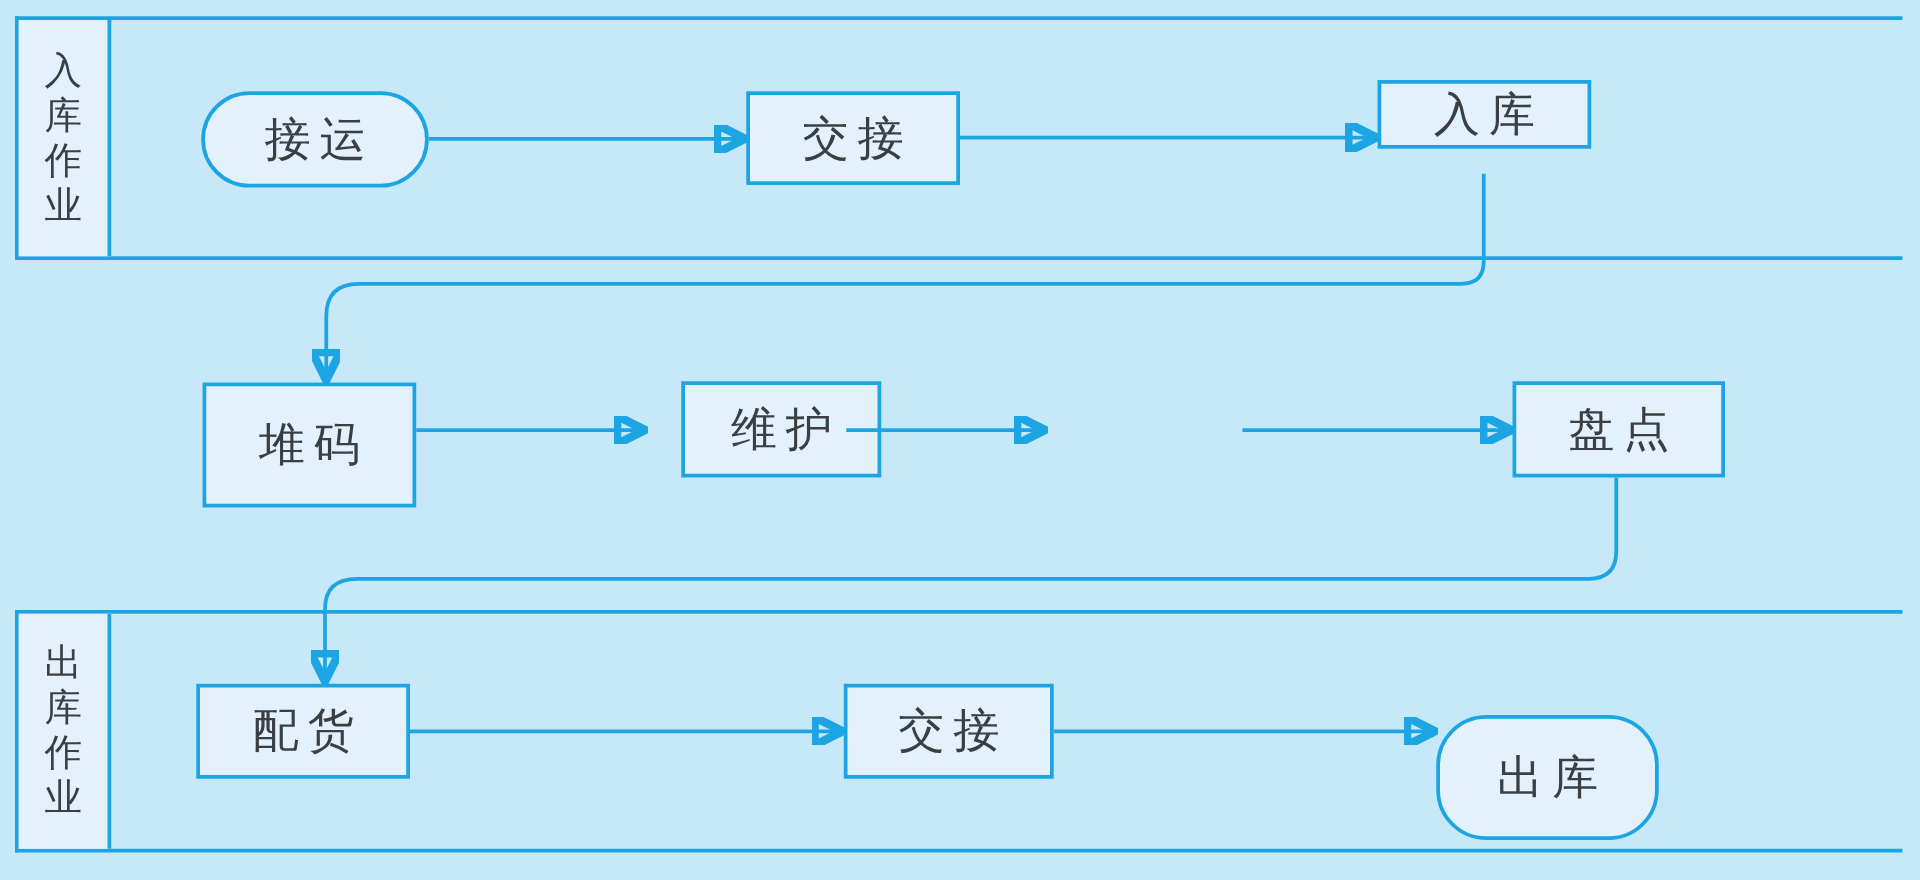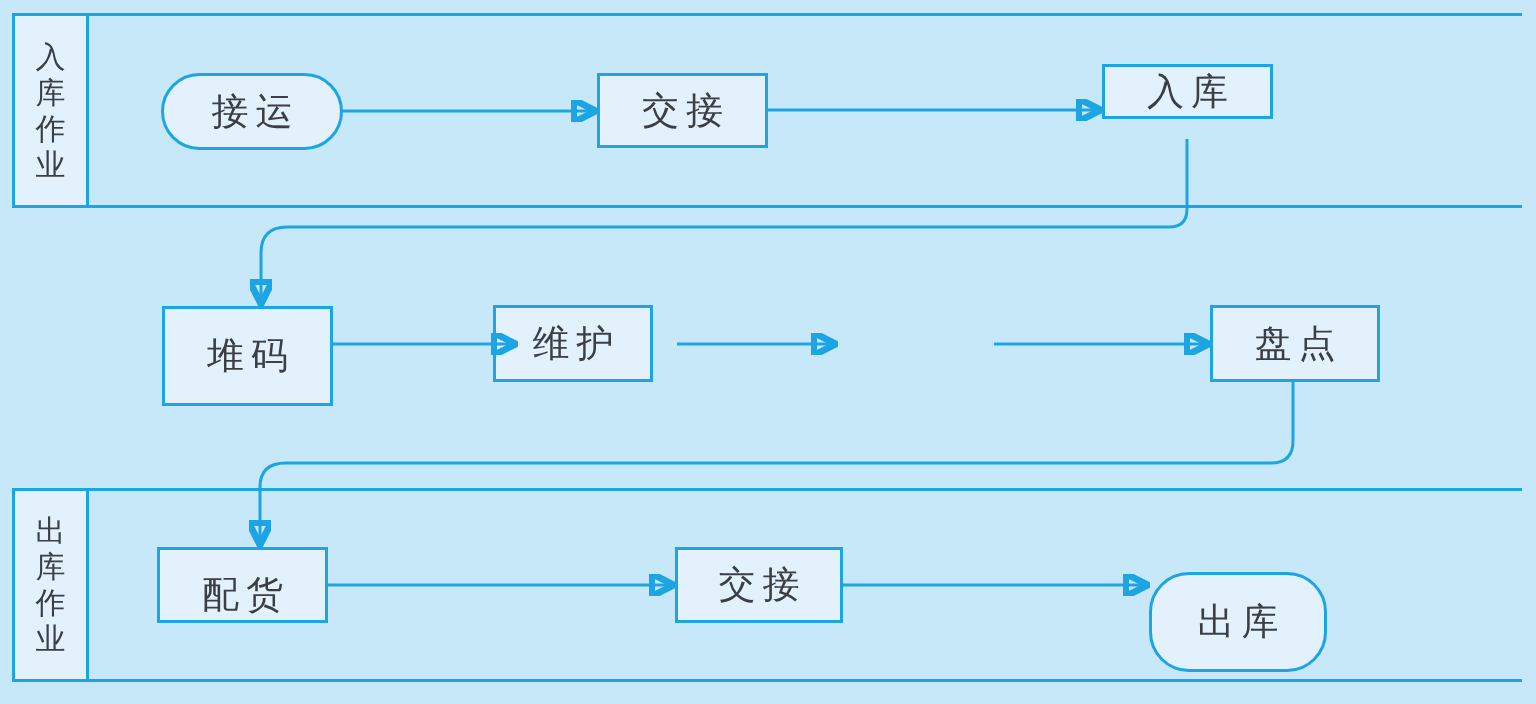--- a/index.html
+++ b/index.html
@@ -66,25 +66,25 @@
     text-indent: 7px;
     white-space: nowrap;
   }
   .stadium { border-radius: 40px; }
   
   .n-jieyun   { left: 161px;  top: 73px;  width: 182px; height: 77px; }
   .n-jiaojie1 { left: 597px;  top: 73px;  width: 171px; height: 75px; }
   .n-ruku     { left: 1102px; top: 64px;  width: 171px; height: 55px; }
   
   .n-duima    { left: 162px;  top: 306px; width: 171px; height: 100px; }
-  .n-weihu    { left: 493px;  top: 305px; width: 160px; height: 77px; }
+  .n-weihu    { left: 545px;  top: 305px; width: 160px; height: 77px; }
   .n-jiancha  { left: 837px;  top: 305px; width: 157px; height: 77px; }
   .n-pandian  { left: 1210px; top: 305px; width: 170px; height: 77px; }
   
-  .n-peihuo   { left: 157px;  top: 547px; width: 171px; height: 76px; align-items: flex-end; }
+  .n-peihuo   { left: 157px;  top: 547px; width: 171px; height: 76px; }
   .n-jiaojie2 { left: 675px;  top: 547px; width: 168px; height: 76px; }
   .n-chuku    { left: 1149px; top: 545px; width: 178px; height: 100px; margin-top: 27px; }
   
   .edges {
     position: absolute;
     left: 0; top: 0;
     width: 1536px;
     height: 704px;
     z-index: 3;
     pointer-events: none;

